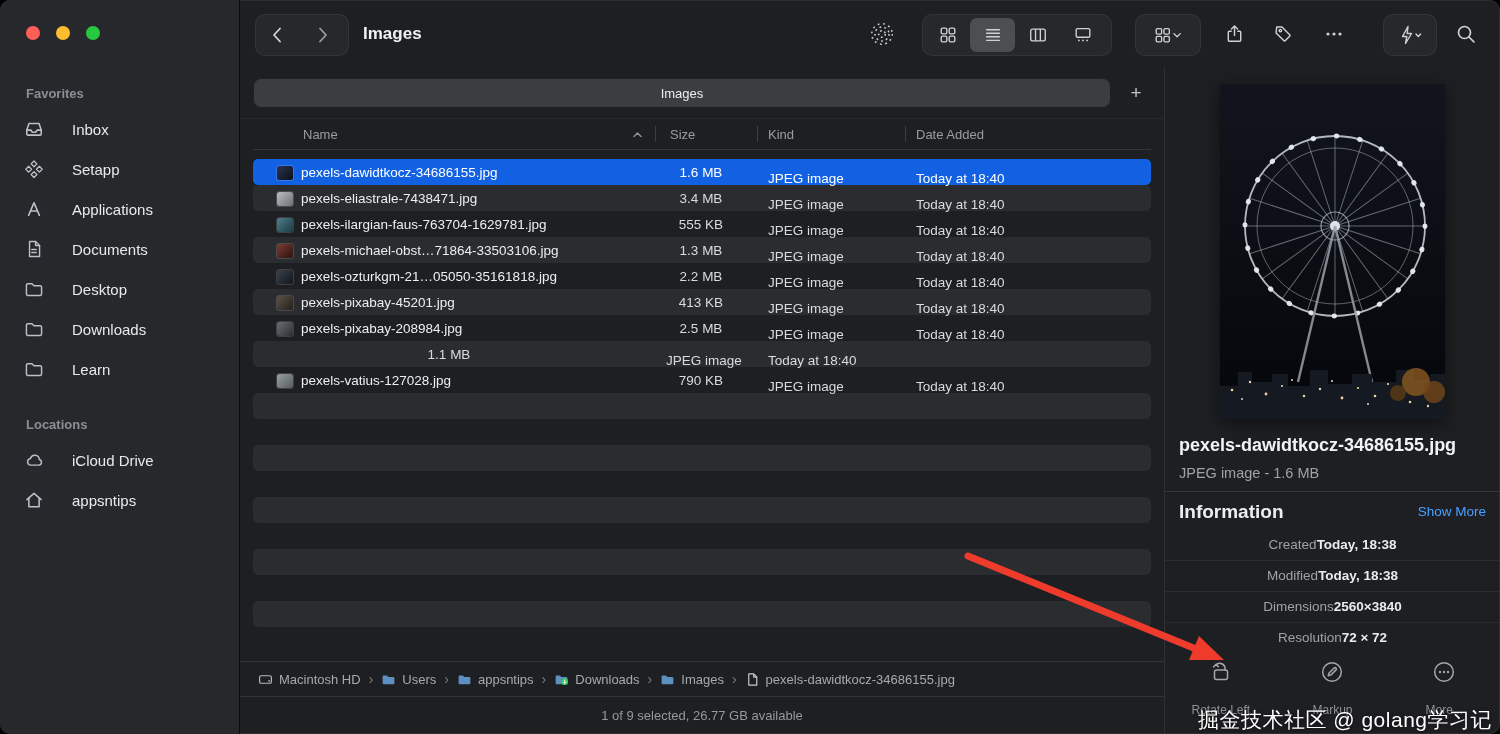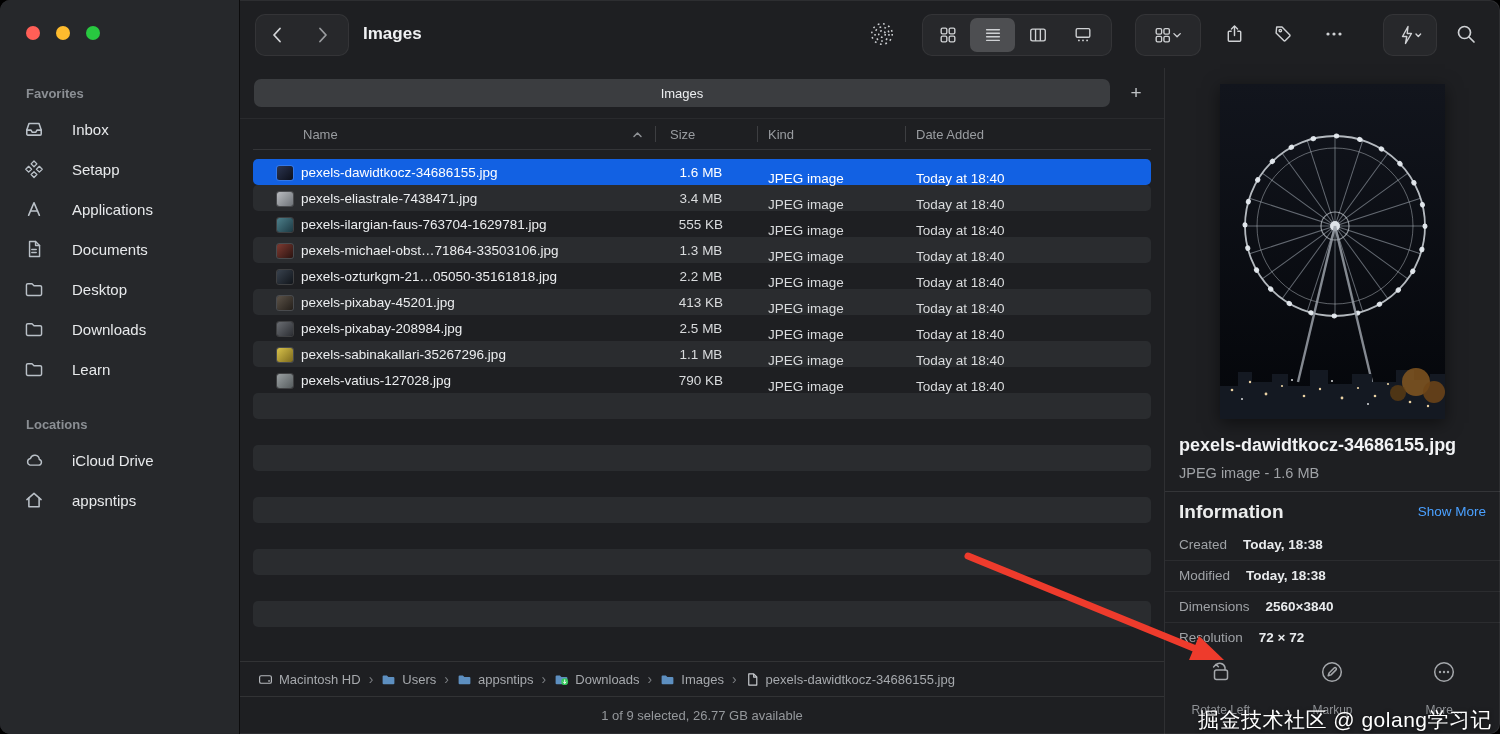--- a/index.html
+++ b/index.html
@@ -74,21 +74,21 @@
 
   
   .preview{width:335px;flex:none;border-left:1px solid rgba(255,255,255,.08);display:flex;flex-direction:column;min-height:0;position:relative;}
   .pv-img{width:225px;height:335px;margin:16px auto 0;flex:none;box-shadow:0 4px 16px rgba(0,0,0,.5);}
   .pv-name{margin:13px 14px 0;font-size:18px;font-weight:700;line-height:1.55;word-break:break-all;color:#f2f3f5;}
   .pv-sub{margin:5px 14px 10px;font-size:14.5px;color:#9fa2a6;}
   .pv-info-head{display:flex;justify-content:space-between;align-items:center;padding:9px 14px 7px;border-top:1px solid rgba(255,255,255,.10);}
   .pv-info-title{font-size:19px;font-weight:700;color:#eceded;}
   .pv-showmore{font-size:13.5px;color:#4aa0ff;}
   .pv-fields{flex:1;overflow:hidden;}
-  .pv-field{display:flex;justify-content:flex-start;align-items:center;padding:0 14px;height:30px;border-top:1px solid rgba(255,255,255,.06);gap:16px;}
+  .pv-field{display:flex;justify-content:center;align-items:center;padding:0 14px;height:30px;border-top:1px solid rgba(255,255,255,.06);}
   .pv-field:first-child{border-top:none;}
   .pv-field .fl{color:#9fa2a6;font-size:13.5px;}
   .pv-field .fv{color:#e9ebed;font-size:13.5px;font-weight:600;}
   .pv-actions{height:74px;flex:none;display:flex;justify-content:space-around;align-items:flex-start;padding-top:7px;}
   .pv-action{display:flex;flex-direction:column;align-items:center;gap:19px;color:#8f9296;font-size:12px;width:100px;}
   .pv-action svg{color:#a4a7ab;}
 
   
   .arrow-overlay{position:absolute;inset:0;z-index:40;pointer-events:none;}
   .watermark{position:absolute;right:8px;bottom:0;z-index:50;color:#fff;font-size:21px;font-weight:500;letter-spacing:.5px;text-shadow:0 1px 4px rgba(0,0,0,.6);}
@@ -371,24 +371,20 @@
           <div class="row">
             <div class="c-name">
                   <span class="thumb"></span>
                   <span class="fname">pexels-pixabay-208984.jpg</span>
                 </div>
             <div class="c-size">2.5 MB</div>
             <div class="c-kind">JPEG image</div>
             <div class="c-date">Today at 18:40</div>
           </div>
           <div class="row">
-            <div class="c-name">
-                  <span class="thumb"></span>
-                  <span class="fname">pexels-sabinakallari-35267296.jpg</span>
-                </div>
             <div class="c-size">1.1 MB</div>
             <div class="c-kind">JPEG image</div>
             <div class="c-date">Today at 18:40</div>
           </div>
           <div class="row">
             <div class="c-name">
                   <span class="thumb"></span>
                   <span class="fname">pexels-vatius-127028.jpg</span>
                 </div>
             <div class="c-size">790 KB</div>

